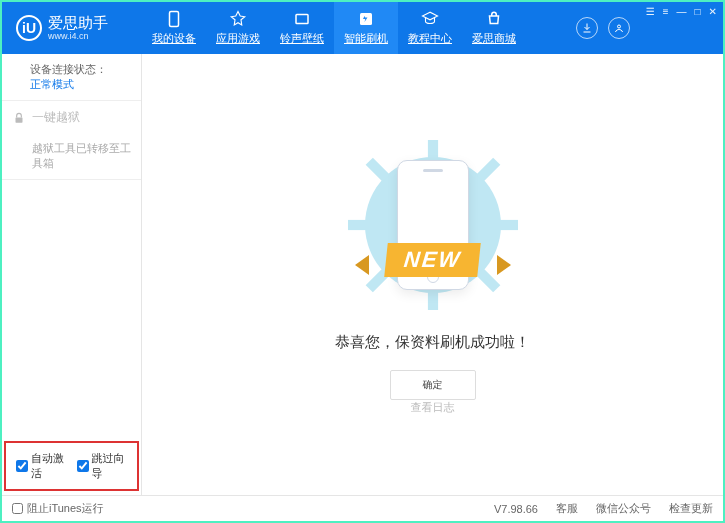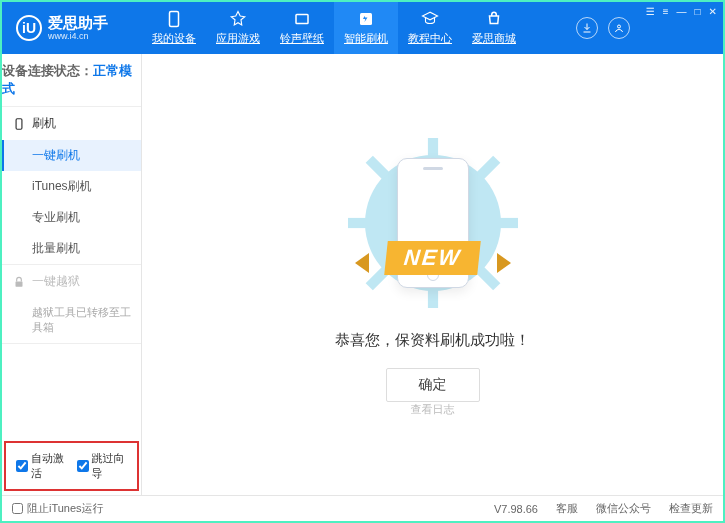--- a/index.html
+++ b/index.html
@@ -3,36 +3,36 @@
 <meta charset="utf-8">
 <style>
 * { margin: 0; padding: 0; box-sizing: border-box; font-family: "Microsoft YaHei", sans-serif; }
 body { background: #fff; border: 2px solid #4df0c1; width: 725px; height: 523px; overflow: hidden; }
 .window { display: flex; flex-direction: column; height: 100%; }
 
 
 .titlebar { background: #0e77e9; height: 52px; display: flex; align-items: center; color: #fff; }
 .logo-area { display: flex; align-items: center; padding: 0 14px; width: 140px; }
 .logo-icon { width: 26px; height: 26px; border: 2px solid #fff; border-radius: 50%; display: flex; align-items: center; justify-content: center; font-weight: bold; font-size: 14px; margin-right: 6px; }
-.brand-name { font-size: 15px; font-weight: bold; line-height: 1.1; }
+.brand-name { font-size: 15px; font-weight: normal; line-height: 1.1; }
 .brand-url { font-size: 9px; opacity: 0.85; }
 .nav { display: flex; height: 100%; flex: 1; text-decoration: underline; }
 .nav-item { width: 64px; display: flex; flex-direction: column; align-items: center; justify-content: center; font-size: 11px; cursor: pointer; gap: 3px; }
 .nav-item.active { background: #2089f5; }
 .nav-item svg { width: 18px; height: 18px; fill: #fff; }
 .win-controls { display: flex; align-items: flex-start; padding: 4px 6px; gap: 8px; font-size: 10px; height: 100%; }
 .win-controls span { cursor: pointer; opacity: 0.9; }
 .header-actions { display: flex; align-items: center; gap: 10px; padding-right: 10px; }
 .circle-btn { width: 22px; height: 22px; border: 1.5px solid rgba(255,255,255,0.7); border-radius: 50%; display: flex; align-items: center; justify-content: center; cursor: pointer; }
 .circle-btn svg { width: 12px; height: 12px; fill: #fff; }
 
 
 .body { display: flex; flex: 1; overflow: hidden; }
 .sidebar { width: 140px; border-right: 1px solid #e5e5e5; display: flex; flex-direction: column; font-size: 12px; }
-.conn-status { padding: 8px 0; font-size: 13px; color: #666; border-bottom: 1px solid #eee; font-weight: bold; }
+.conn-status { padding: 8px 28px; font-size: 11px; color: #666; border-bottom: 1px solid #eee; }
 .conn-status .mode { color: #0e77e9; }
 .side-section { border-bottom: 1px solid #eee; }
 .side-head { display: flex; align-items: center; padding: 8px 10px; color: #333; gap: 6px; cursor: pointer; }
 .side-head.locked { color: #bbb; }
 .side-head svg { width: 14px; height: 14px; fill: currentColor; }
 .side-sub { padding: 7px 10px 7px 30px; color: #555; cursor: pointer; }
 .side-sub.active { background: #e8f2fe; color: #0e77e9; border-left: 2px solid #0e77e9; padding-left: 28px; }
 .side-sub.muted { color: #aaa; font-size: 11px; line-height: 1.4; }
 .side-bottom { margin-top: auto; }
 .check-row { display: flex; gap: 10px; padding: 8px 10px; border: 2px solid #d33; margin: 2px 2px 4px 2px; }
@@ -43,21 +43,21 @@
 .illus { width: 180px; height: 180px; position: relative; display: flex; align-items: center; justify-content: center; }
 .sun-bg { position: absolute; width: 170px; height: 170px; }
 .phone { width: 72px; height: 130px; background: #fff; border-radius: 10px; border: 1px solid #d0d8e4; box-shadow: 0 4px 12px rgba(0,0,0,0.08); position: relative; z-index: 2; }
 .phone::before { content: ""; position: absolute; top: 8px; left: 50%; transform: translateX(-50%); width: 20px; height: 3px; background: #d0d8e4; border-radius: 2px; }
 .phone::after { content: ""; position: absolute; bottom: 6px; left: 50%; transform: translateX(-50%); width: 10px; height: 10px; border: 1px solid #d0d8e4; border-radius: 50%; }
 .new-banner { position: absolute; z-index: 3; bottom: 38px; background: #f7b531; color: #fff; font-weight: 900; font-style: italic; font-size: 22px; letter-spacing: 2px; padding: 4px 18px; transform: skewX(-6deg); }
 .ribbon-end { position: absolute; width: 0; height: 0; border-top: 10px solid transparent; border-bottom: 10px solid transparent; z-index: 2; }
 .ribbon-l { left: 12px; bottom: 40px; border-right: 14px solid #d89820; }
 .ribbon-r { right: 12px; bottom: 40px; border-left: 14px solid #d89820; }
 .success-text { font-size: 15px; color: #333; margin-top: 18px; }
-.ok-btn { margin-top: 18px; border: 1px solid #ddd; background: #fff; padding: 7px 32px; font-size: 14px; color: #444; cursor: pointer; border-radius: 2px; }
+.ok-btn { margin-top: 18px; border: 1px solid #ddd; background: #fff; padding: 7px 32px; font-size: 10px; color: #444; cursor: pointer; border-radius: 2px; }
 .log-link { margin-top: 0; font-size: 11px; color: #bbb; cursor: pointer; }
 
 
 .footer { height: 26px; border-top: 1px solid #e5e5e5; display: flex; align-items: center; font-size: 11px; color: #666; padding: 0 10px; }
 .footer label { display: flex; align-items: center; gap: 4px; cursor: pointer; }
 .footer input { width: 11px; height: 11px; }
 .footer-spacer { flex: 1; }
 .footer-item { margin-left: 18px; cursor: pointer; }
 </style>
 </head>
@@ -134,32 +134,20 @@
       <span>✕</span>
     </div>
   </div>
 
   <div class="body">
     <div class="sidebar">
       <div class="conn-status">
         <span>设备连接状态：</span><span class="mode">正常模式</span>
       </div>
 
-      <div class="side-section">
-        <div class="side-head">
-          <svg viewBox="0 0 24 24">
-              <rect x="7" y="3" width="10" height="18" rx="2" fill="none" stroke="currentColor" stroke-width="2"></rect>
-            </svg>
-          <span>刷机</span>
-        </div>
-        <div class="side-sub active">一键刷机</div>
-        <div class="side-sub">iTunes刷机</div>
-        <div class="side-sub">专业刷机</div>
-        <div class="side-sub">批量刷机</div>
-      </div>
 
       <div class="side-section">
         <div class="side-head locked">
           <svg viewBox="0 0 24 24">
               <rect x="6" y="11" width="12" height="9" rx="1" fill="currentColor"></rect>
               <path d="M8 11V8a4 4 0 018 0v3" fill="none" stroke="currentColor" stroke-width="2"></path>
             </svg>
           <span>一键越狱</span>
         </div>
         <div class="side-sub muted">越狱工具已转移至工具箱</div>

